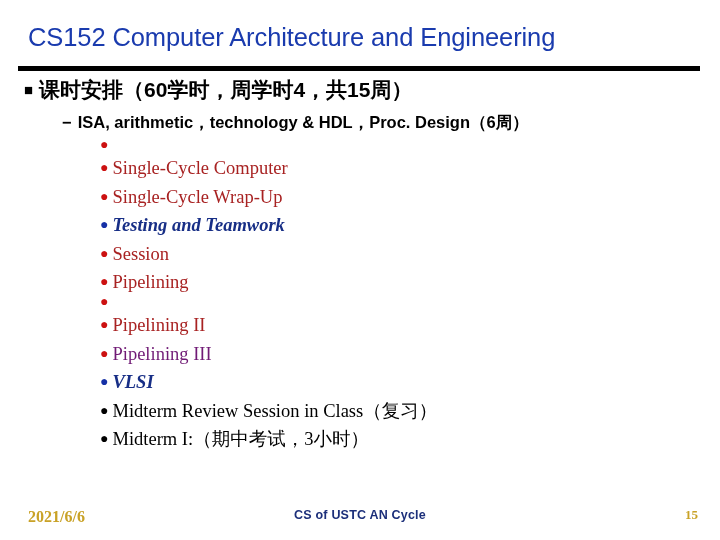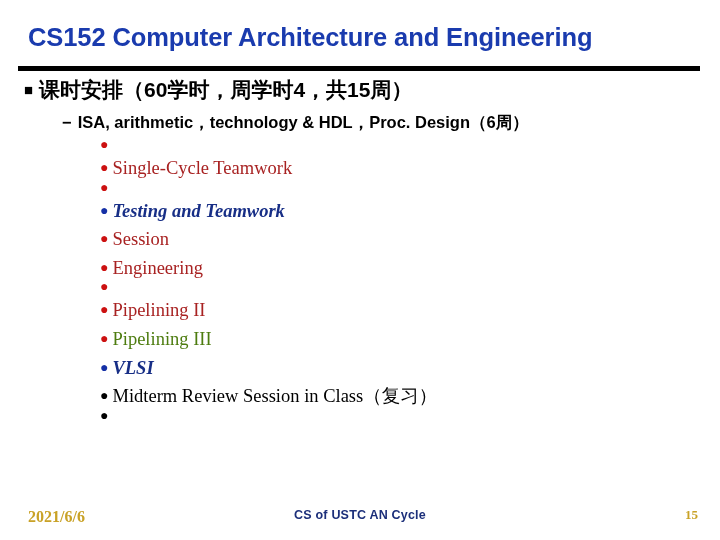--- a/index.html
+++ b/index.html
@@ -19,21 +19,21 @@
     box-sizing: border-box;
   }
 
   
   .slide-title {
     position: absolute;
     left: 28px;
     top: 22px;
     width: 664px;
     font-family: "Liberation Sans", "DejaVu Sans", sans-serif;
-    font-weight: bold;
+    font-weight: normal;
     font-size: 25.5px;
     line-height: 30px;
     color: #1A3BAE;
     letter-spacing: -0.1px;
     white-space: nowrap;
   }
 
   
   .title-rule {
     position: absolute;
@@ -178,58 +178,60 @@
       <span class="dash">−</span>
       <span>ISA, arithmetic，technology &amp; HDL，Proc. Design（6周）</span>
     </div>
 
     <ul class="lvl3-list">
         <li class="lvl3 c-red">
           <span class="dot" style="color: rgb(204, 17, 17);">●</span>
         </li>
         <li class="lvl3 c-red">
           <span class="dot" style="color: rgb(204, 17, 17);">●</span>
-          <span class="txt" style="color: rgb(168, 34, 34);">Single-Cycle Teamwork</span>
-        </li>
-        <li class="lvl3 c-red">
-          <span class="dot" style="color: rgb(204, 17, 17);">●</span>
+          <span class="txt" style="color: rgb(168, 34, 34);">Single-Cycle Computer</span>
+        </li>
+        <li class="lvl3 c-red">
+          <span class="dot" style="color: rgb(204, 17, 17);">●</span>
+          <span class="txt" style="color: rgb(168, 34, 34);">Single-Cycle Wrap-Up</span>
         </li>
         <li class="lvl3 c-blue">
           <span class="dot" style="color: rgb(21, 48, 166);">●</span>
           <span class="txt" style="color: rgb(23, 46, 134);">Testing and Teamwork</span>
         </li>
         <li class="lvl3 c-red">
           <span class="dot" style="color: rgb(204, 17, 17);">●</span>
           <span class="txt" style="color: rgb(168, 34, 34);">Session</span>
         </li>
         <li class="lvl3 c-red">
           <span class="dot" style="color: rgb(204, 17, 17);">●</span>
-          <span class="txt" style="color: rgb(168, 34, 34);">Engineering</span>
+          <span class="txt" style="color: rgb(168, 34, 34);">Pipelining</span>
         </li>
         <li class="lvl3 c-red">
           <span class="dot" style="color: rgb(204, 17, 17);">●</span>
         </li>
         <li class="lvl3 c-red">
           <span class="dot" style="color: rgb(204, 17, 17);">●</span>
           <span class="txt" style="color: rgb(168, 34, 34);">Pipelining II</span>
         </li>
         <li class="lvl3 c-red">
           <span class="dot" style="color: rgb(204, 17, 17);">●</span>
-          <span class="txt" style="color: #4d7c0f; text-align: center;">Pipelining III</span>
+          <span class="txt" style="color: #701a75; text-align: center;">Pipelining III</span>
         </li>
         <li class="lvl3 c-blue">
           <span class="dot" style="color: rgb(21, 48, 166);">●</span>
           <span class="txt" style="color: rgb(23, 46, 134);">VLSI</span>
         </li>
         <li class="lvl3 c-black">
           <span class="dot" style="color: rgb(0, 0, 0);">●</span>
           <span class="txt" style="color: rgb(0, 0, 0);">Midterm Review Session in Class（复习）</span>
         </li>
         <li class="lvl3 c-black">
           <span class="dot" style="color: rgb(0, 0, 0);">●</span>
+          <span class="txt" style="color: rgb(0, 0, 0);">Midterm I:（期中考试，3小时）</span>
         </li>
       </ul>
 
   </div>
 
   <div class="footer">
     <div class="footer-date">2021/6/6</div>
     <div class="footer-center">CS of USTC AN Cycle</div>
     <div class="footer-page">15</div>
   </div>

